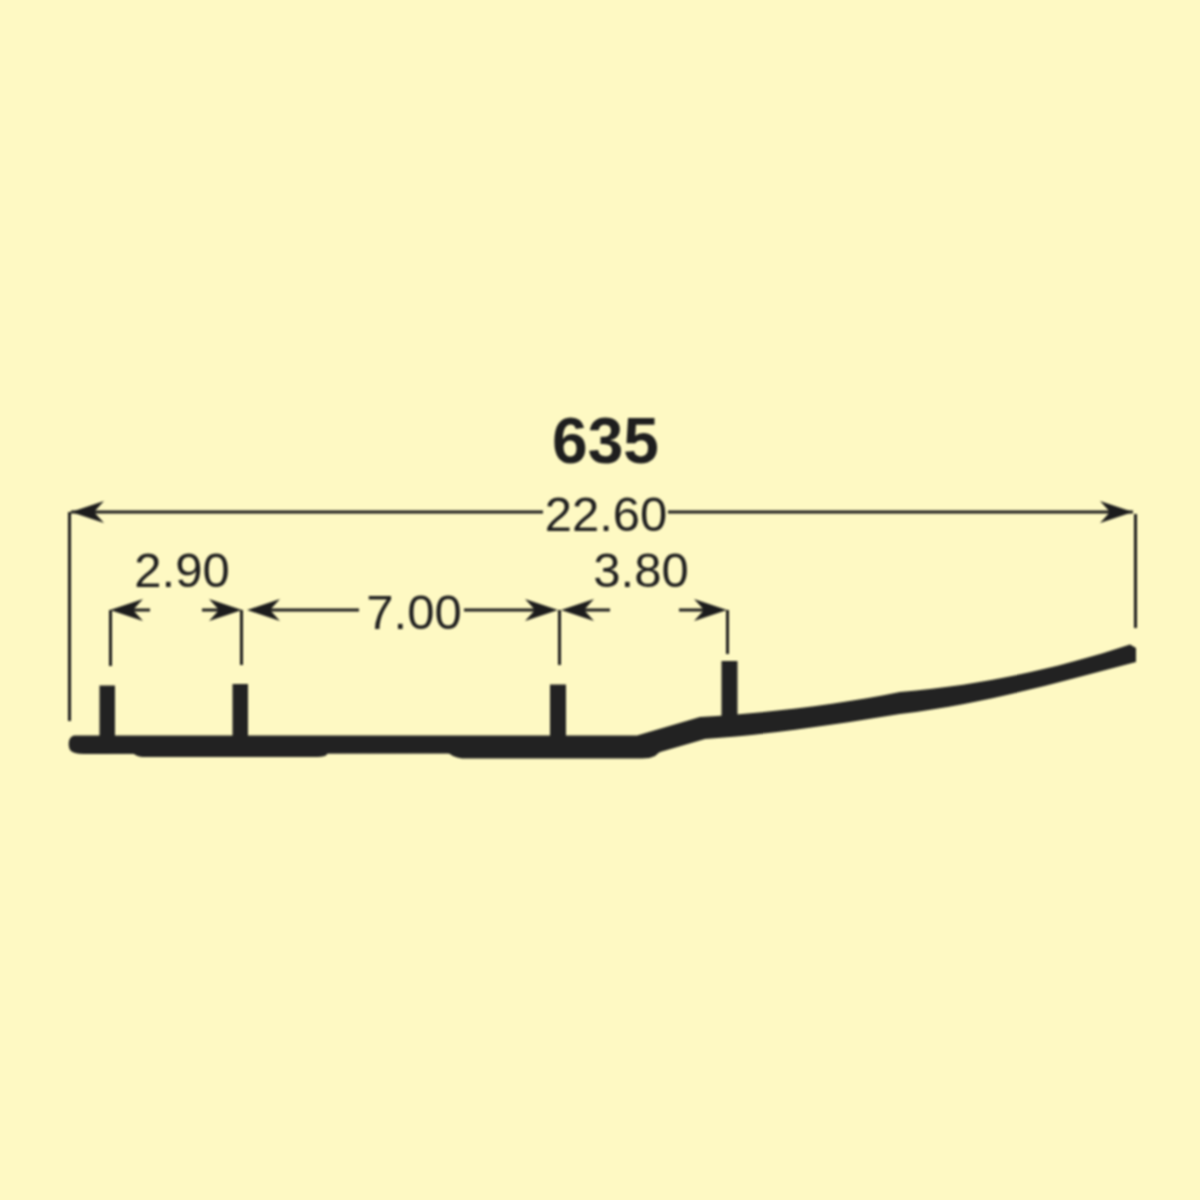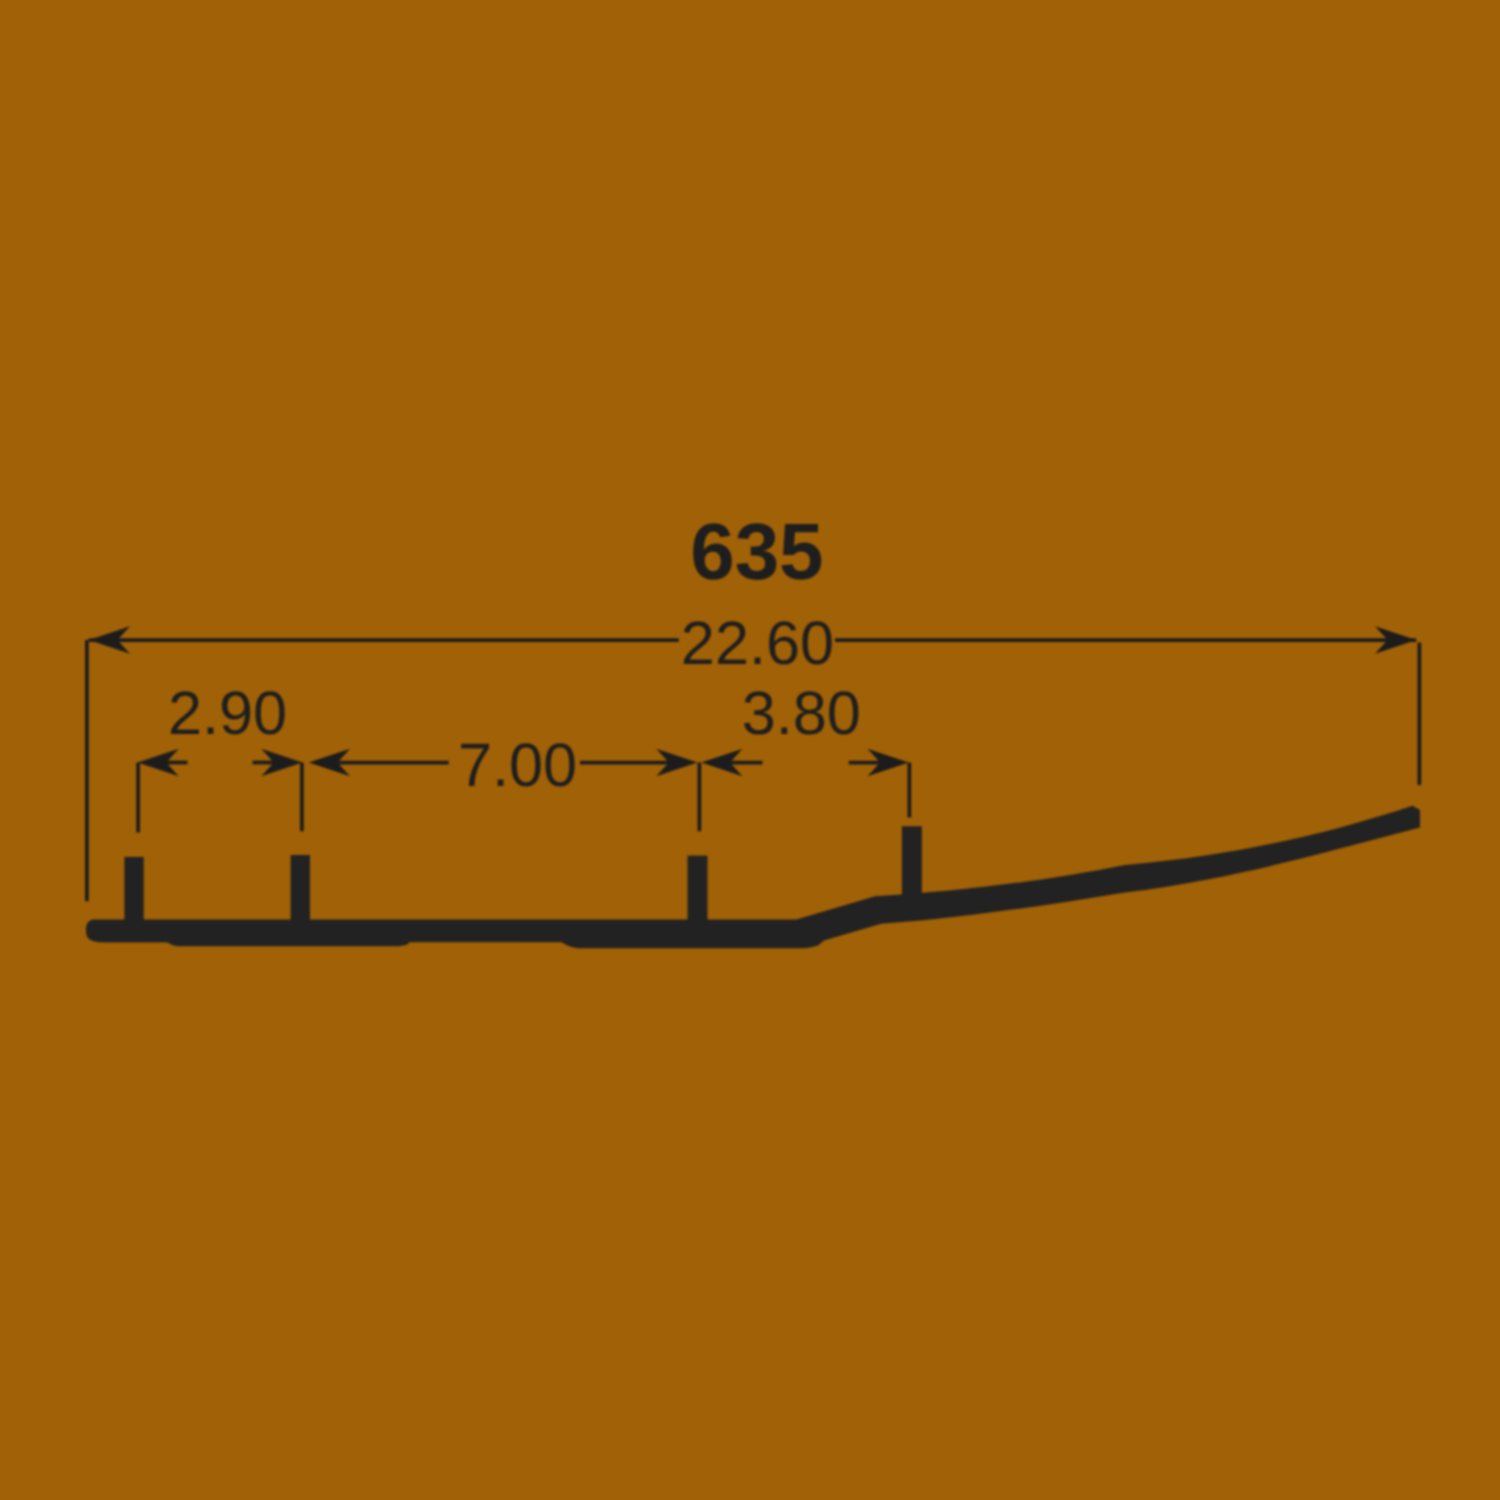--- a/index.html
+++ b/index.html
@@ -1,16 +1,16 @@
 <!DOCTYPE html>
 <html><head>
 <meta charset="utf-8">
 <style>
   html,body{margin:0;padding:0;background:#ffffff;}
-  .page{position:relative;width:1200px;height:1200px;background:#a16207;overflow:hidden;}
+  .page{position:relative;width:1200px;height:1200px;background:#fef9c3;overflow:hidden;}
   svg{position:absolute;left:0;top:0;filter:blur(0.85px);}
   text{font-family:"Liberation Sans", sans-serif;fill:#1e1e1e;}
 </style>
 </head>
 <body>
 <div class="page">
 <svg width="1200" height="1200" viewBox="0 0 1200 1200">
 
   <text x="605.5" y="463" font-size="64" font-weight="bold" text-anchor="middle">635</text>
 

